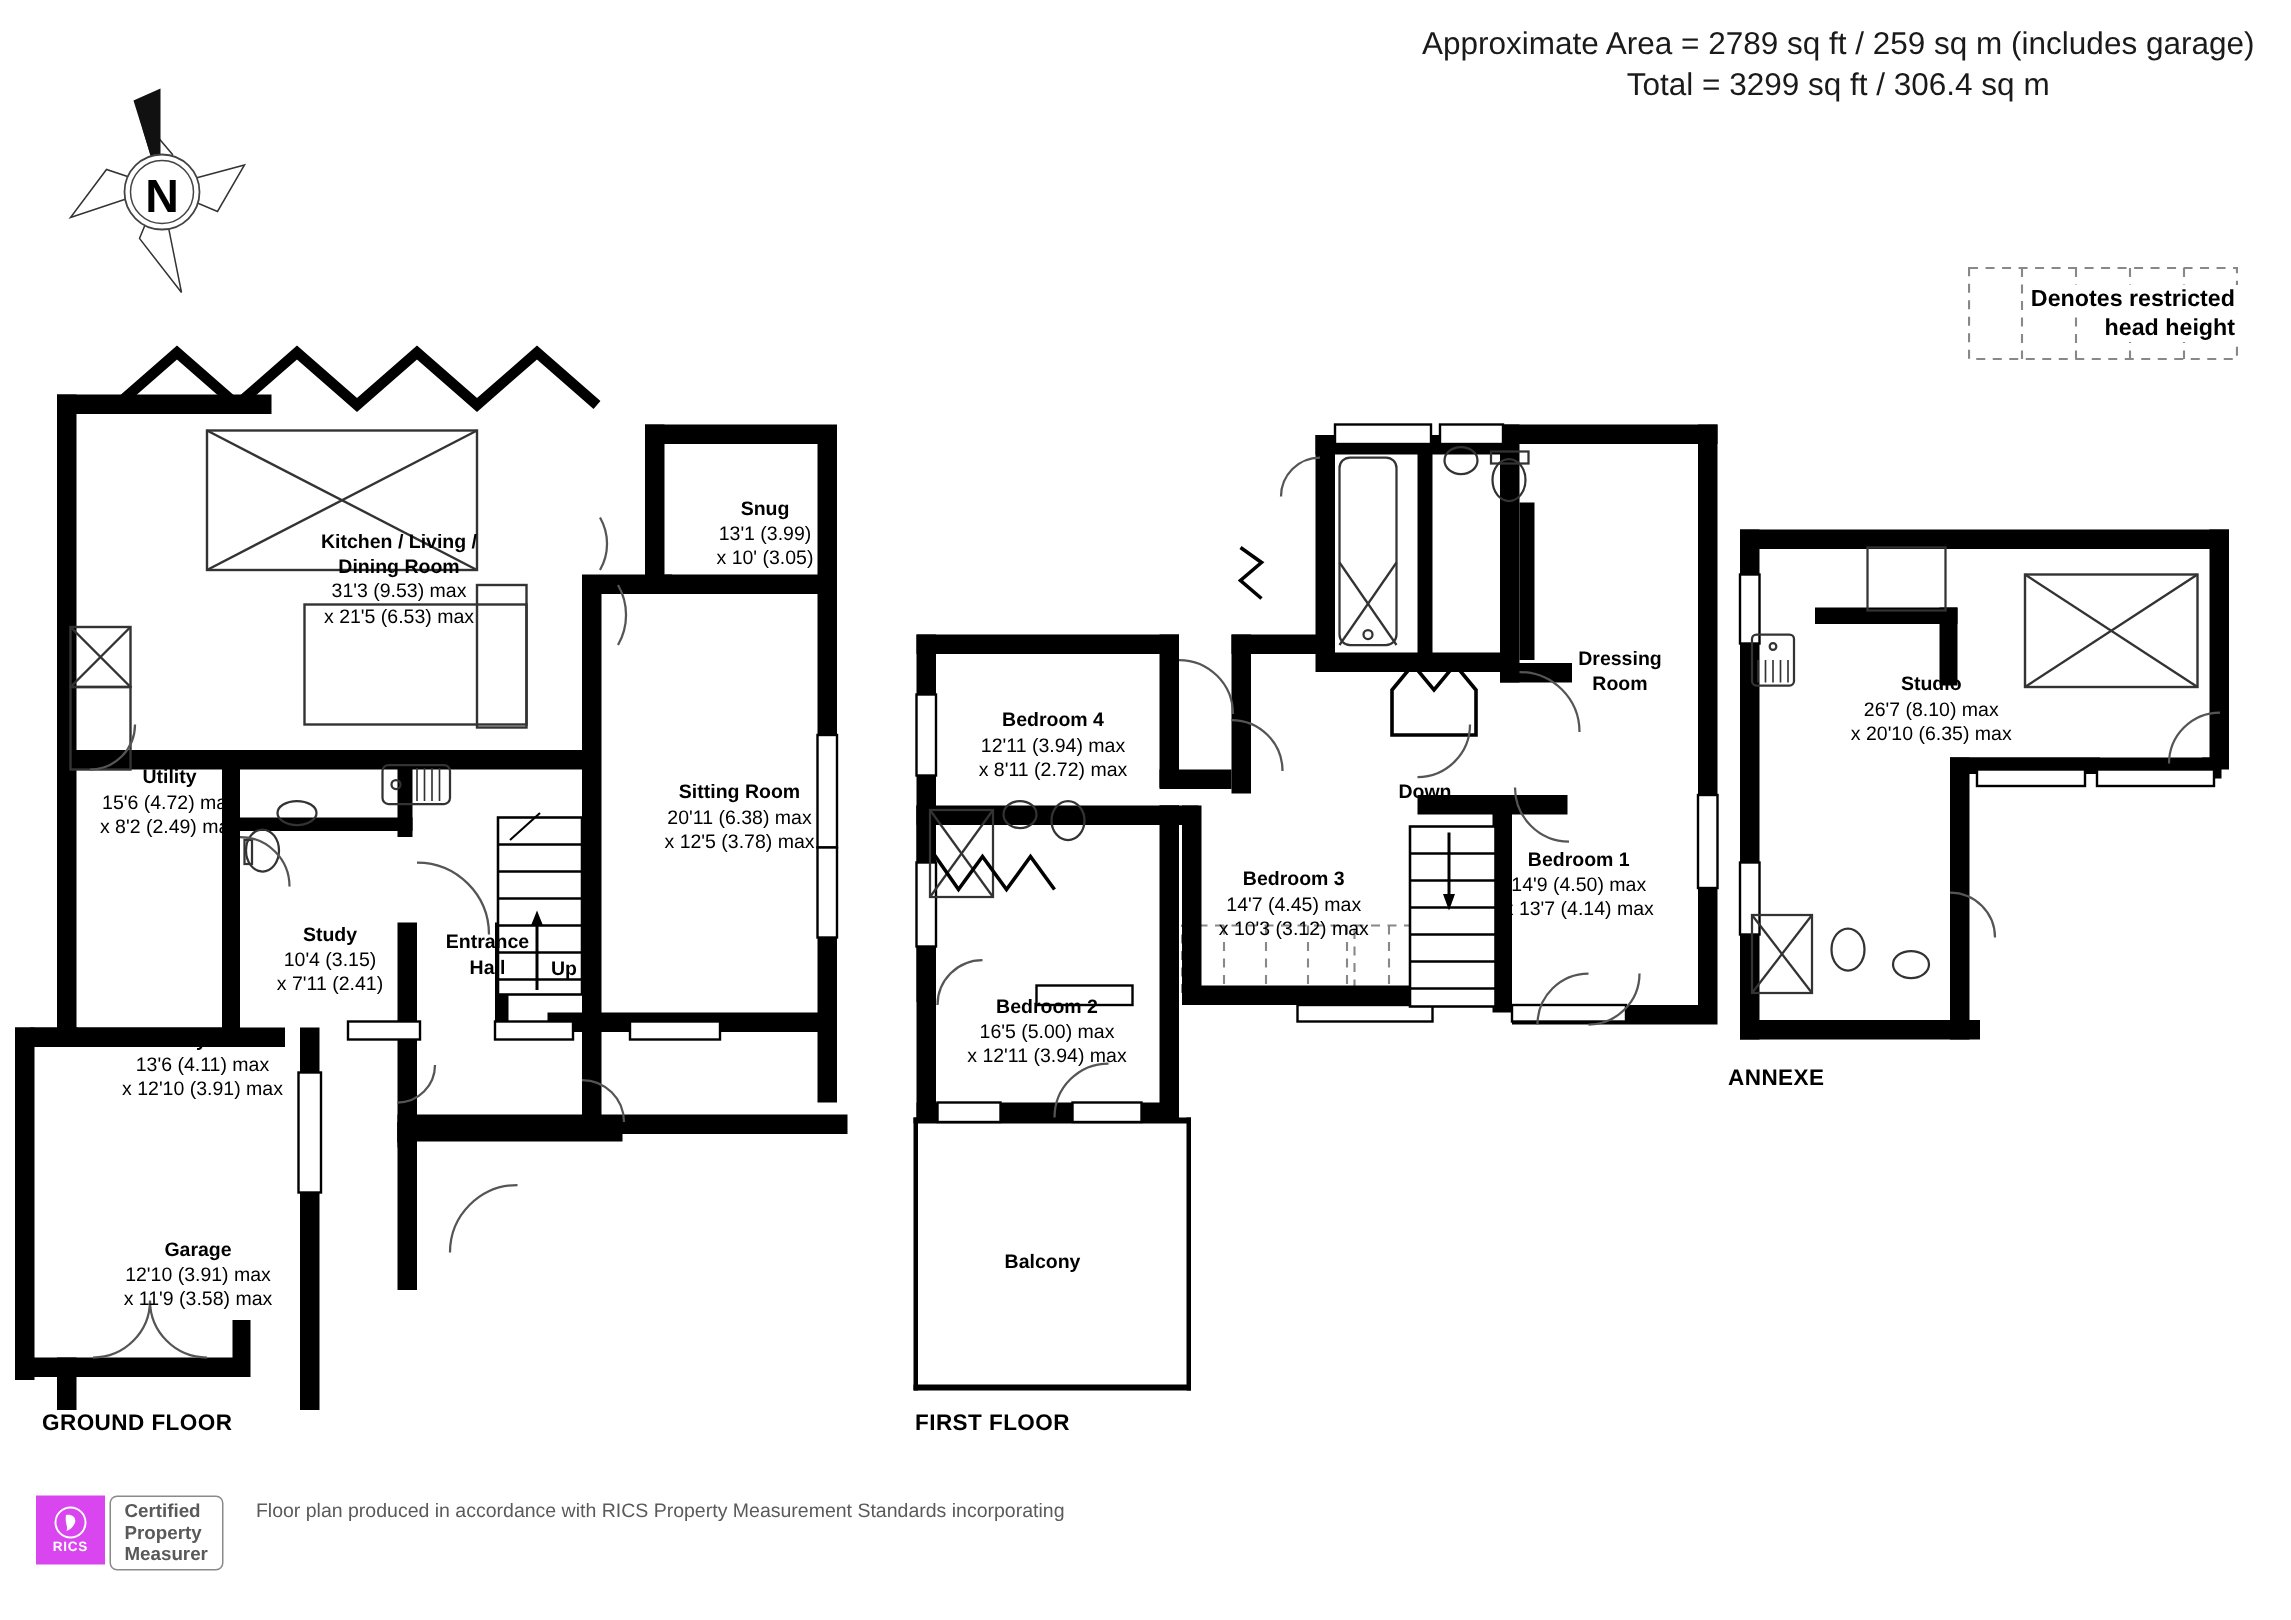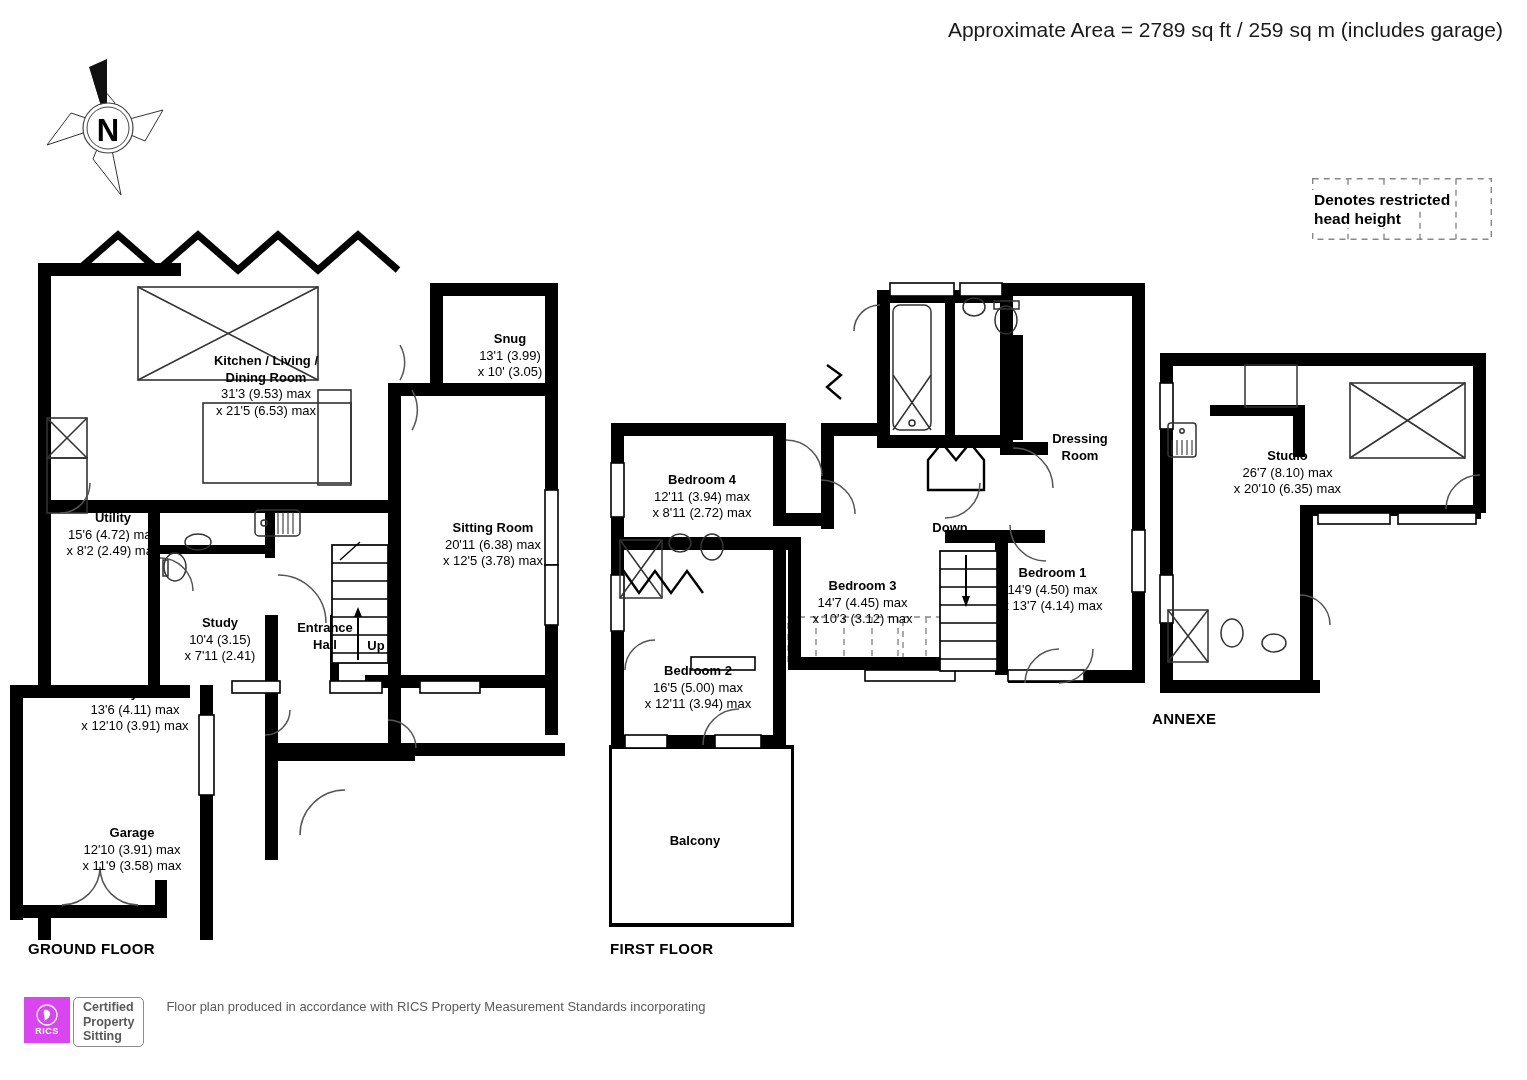--- a/index.html
+++ b/index.html
@@ -17,21 +17,21 @@
   }
   #header-block div{white-space:nowrap;text-align:center;}
   #not-to-scale{font-size:14px;line-height:24px;margin-top:4px;color:#222;}
   
   #legend-box{
     position:absolute;left:1312px;top:178px;width:180px;height:62px;
   }
   #legend-grid{position:absolute;inset:0;}
   #legend-text{
     position:absolute;inset:0;display:flex;flex-direction:column;
-    align-items:flex-start;justify-content:center;
+    align-items:flex-end;justify-content:center;
     font-size:15.5px;font-weight:bold;line-height:19px;text-align:center;
     background:rgba(255,255,255,0.0);
   }
   #legend-text span{background:#fff;padding:0 2px;}
   
   #compass{position:absolute;left:45px;top:55px;width:125px;height:145px;}
   .room-label{
     position:absolute;text-align:center;font-size:13px;line-height:16.5px;
     white-space:nowrap;color:#000;
   }
@@ -60,20 +60,21 @@
   #footer-text{
     margin-left:22px;font-size:13px;line-height:19px;color:#5a5a5a;
   }
   #footer-text div{white-space:nowrap;}
 </style>
 </head>
 <body>
 
 <div id="header-block">
   <div>Approximate Area = 2789 sq ft / 259 sq m (includes garage)</div>
+  <div>Total = 3299 sq ft / 306.4 sq m</div>
 </div>
 
 <div id="legend-box">
   <svg id="legend-grid" viewBox="0 0 180 62">
     <rect x="0.7" y="0.7" width="178.6" height="60.6" fill="none" stroke="#888" stroke-width="1.4" stroke-dasharray="6,5"></rect>
     <line x1="36" y1="0.7" x2="36" y2="61.3" stroke="#888" stroke-width="1.4" stroke-dasharray="6,5"></line>
     <line x1="72" y1="0.7" x2="72" y2="61.3" stroke="#888" stroke-width="1.4" stroke-dasharray="6,5"></line>
     <line x1="108" y1="0.7" x2="108" y2="61.3" stroke="#888" stroke-width="1.4" stroke-dasharray="6,5"></line>
     <line x1="144" y1="0.7" x2="144" y2="61.3" stroke="#888" stroke-width="1.4" stroke-dasharray="6,5"></line>
   </svg>
@@ -504,19 +505,19 @@
     <div id="rics-mark">
       <svg width="22" height="22" viewBox="0 0 22 22">
         <circle cx="11" cy="11" r="10" fill="none" stroke="#fff" stroke-width="1.3"></circle>
         <path d="M8,6 C13,5 16,9 13,13 C11,16 9,16 8,17 C10,14 7,12 8,6 Z" fill="#fff"></path>
       </svg>
       <div class="rl">RICS</div>
     </div>
     <div id="rics-words">
       <div>Certified</div>
       <div>Property</div>
-      <div>Sitting</div>
+      <div>Measurer</div>
     </div>
   </div>
   <div id="footer-text">
     <div>Floor plan produced in accordance with RICS Property Measurement Standards incorporating</div>
   </div>
 </div>
 
 </body></html>

